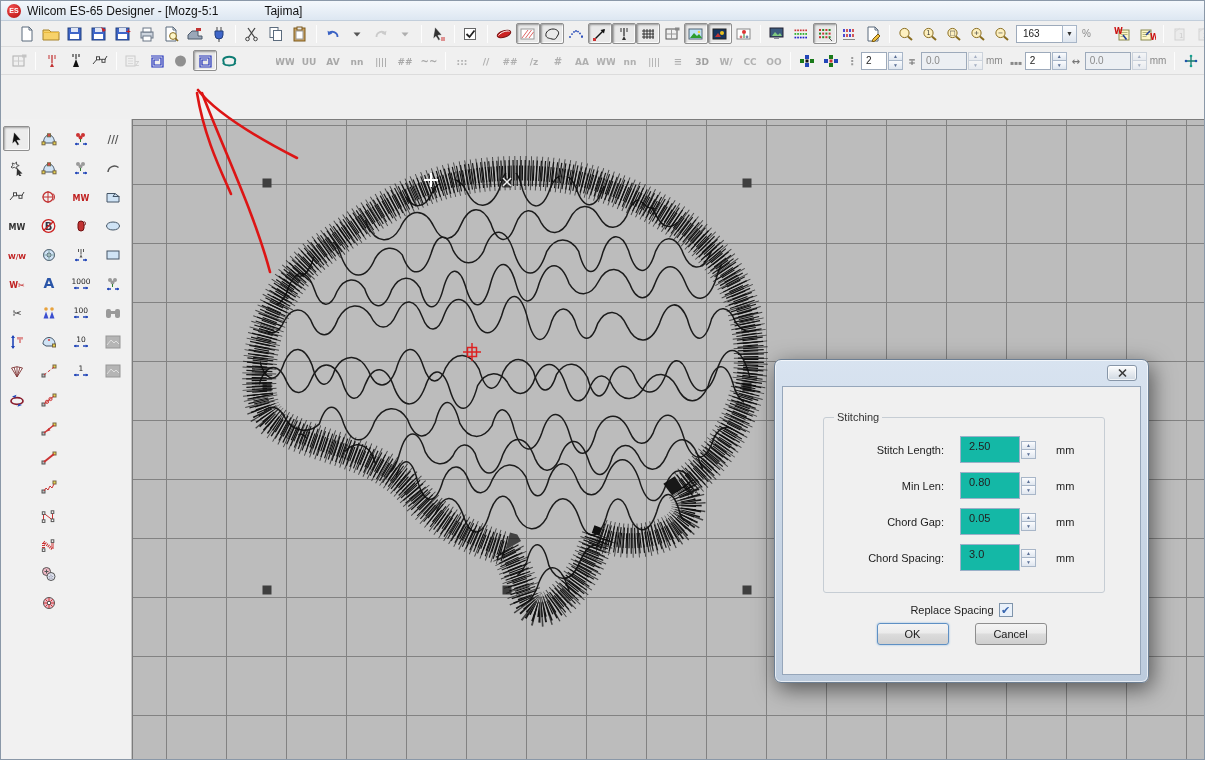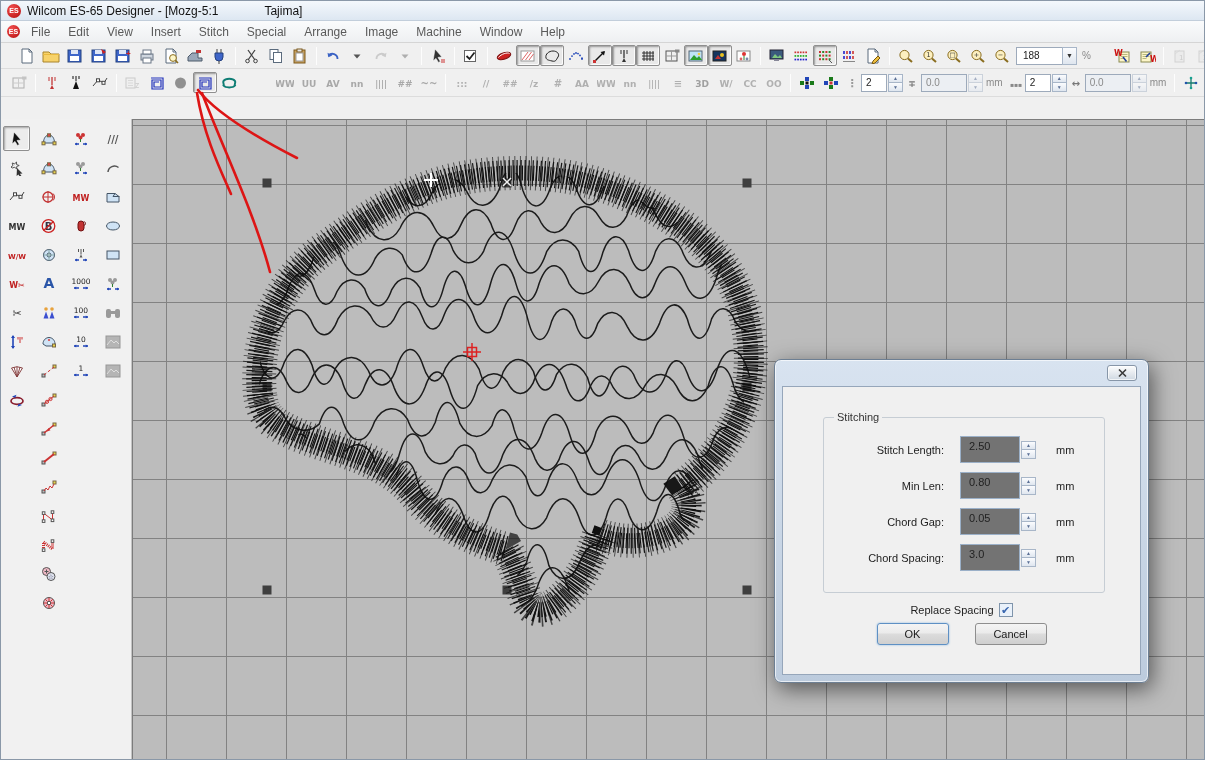--- a/index.html
+++ b/index.html
@@ -77,21 +77,21 @@
           display:flex;align-items:center;justify-content:center;
           background:linear-gradient(#fdfdfd,#cfd8e2);border:1px solid #8796a8;
           box-shadow:inset 0 0 0 1px rgba(255,255,255,.7);}
   .dlg-body{position:absolute;left:7px;right:7px;top:26px;bottom:7px;background:#f0f0f0;
           border:1px solid #96a6ba;border-radius:0;}
   .grp{position:absolute;left:40px;top:24px;width:282px;height:182px;margin:0;
        border:1px solid #c6cdd4;border-radius:3px;padding:0;}
   .grp legend{font-size:11px;color:#333;margin-left:10px;padding:0 3px;}
   .frow{display:flex;align-items:center;height:19px;margin:17px 0 0 0;}
   .frow label{width:120px;text-align:right;margin-right:16px;color:#222;}
-  .frow .fin{width:60px;height:27px;background:#737373;border:1px solid #9bb0c8;
+  .frow .fin{width:60px;height:27px;background:#14b8a6;border:1px solid #9bb0c8;
        padding:3px 0 1px 8px;font-size:11px;}
   .frow .unit{margin-left:20px;color:#222;}
   .chkrow{position:absolute;left:0;top:216px;width:100%;display:flex;align-items:center;
        justify-content:center;gap:5px;}
   .chk{width:14px;height:14px;display:flex;align-items:center;justify-content:center;
        background:#e9f1fa;border:1px solid #7f94ab;color:#3a67b0;font-size:11px;line-height:1;}
   .btnrow{position:absolute;left:0;top:236px;width:100%;display:flex;justify-content:center;gap:26px;}
   .dbtn{width:72px;height:22px;font-family:inherit;font-size:11px;color:#1a1a1a;border-radius:3px;
        background:linear-gradient(#f4f4f4 0%,#ebebeb 45%,#dcdcdc 50%,#cfcfcf 100%);
        border:1px solid #8e8e8e;cursor:default;}
@@ -107,36 +107,20 @@
 
   <div class="titlebar">
     <span class="eslogo">ES</span>
     <span class="title-text">
         <span>Wilcom ES-65 Designer - [Mozg-5:1</span>
         <span class="title-gap"></span>
         <span>Tajima]</span>
       </span>
   </div>
 
-  <div class="menubar">
-    <span class="eslogo" style="width:13px;height:13px;">ES</span>
-    <div id="menu-items" class="menu-items">
-        <div class="menu-item">File</div>
-        <div class="menu-item">Edit</div>
-        <div class="menu-item">View</div>
-        <div class="menu-item">Insert</div>
-        <div class="menu-item">Stitch</div>
-        <div class="menu-item">Special</div>
-        <div class="menu-item">Arrange</div>
-        <div class="menu-item">Image</div>
-        <div class="menu-item">Machine</div>
-        <div class="menu-item">Window</div>
-        <div class="menu-item">Help</div>
-      </div>
-  </div>
 
   <div id="tb1" class="toolbar">
       <div class="tbtn">
       <span class="ticon">
           <svg width="18" height="16" viewBox="0 0 18 16">
             <path d="M4 1h7l3 3v11H4z" fill="#fff" stroke="#5b6b7d"></path>
             <path d="M11 1v3h3" fill="none" stroke="#5b6b7d"></path>
           </svg>
         </span>
     </div>
@@ -499,21 +483,21 @@
       <div class="tbtn">
       <span class="ticon">
           <svg width="18" height="16" viewBox="0 0 18 16">
             <circle cx="7.5" cy="7" r="4.6" fill="#fdf0c0" stroke="#8a6d1f"></circle>
             <path d="M11 10.4l4 3.6" stroke="#8a6d1f" stroke-width="2"></path>
             <text x="7.5" y="9.3" font-size="6.5" text-anchor="middle" fill="#333" font-family="'DejaVu Sans',sans-serif">−</text>
           </svg>
         </span>
     </div>
       <div class="combo">
-        <div class="cval">188</div>
+        <div class="cval">163</div>
         <div class="cdd">▼</div>
       </div>
       <span class="tlabel">%</span>
       <div class="tgap"></div>
       <div class="tbtn">
       <span class="ticon">
           <svg width="18" height="16" viewBox="0 0 18 16">
             <rect x="5" y="4" width="10" height="10" fill="#fdf6c9" stroke="#8a8a50"></rect>
             <path d="M6.5 6.5h7M6.5 8.5h7M6.5 10.5h4" stroke="#b9b97e"></path>
             <text x="0" y="8" font-size="8" font-weight="bold" fill="#c11" font-family="'DejaVu Sans',sans-serif">W</text>

